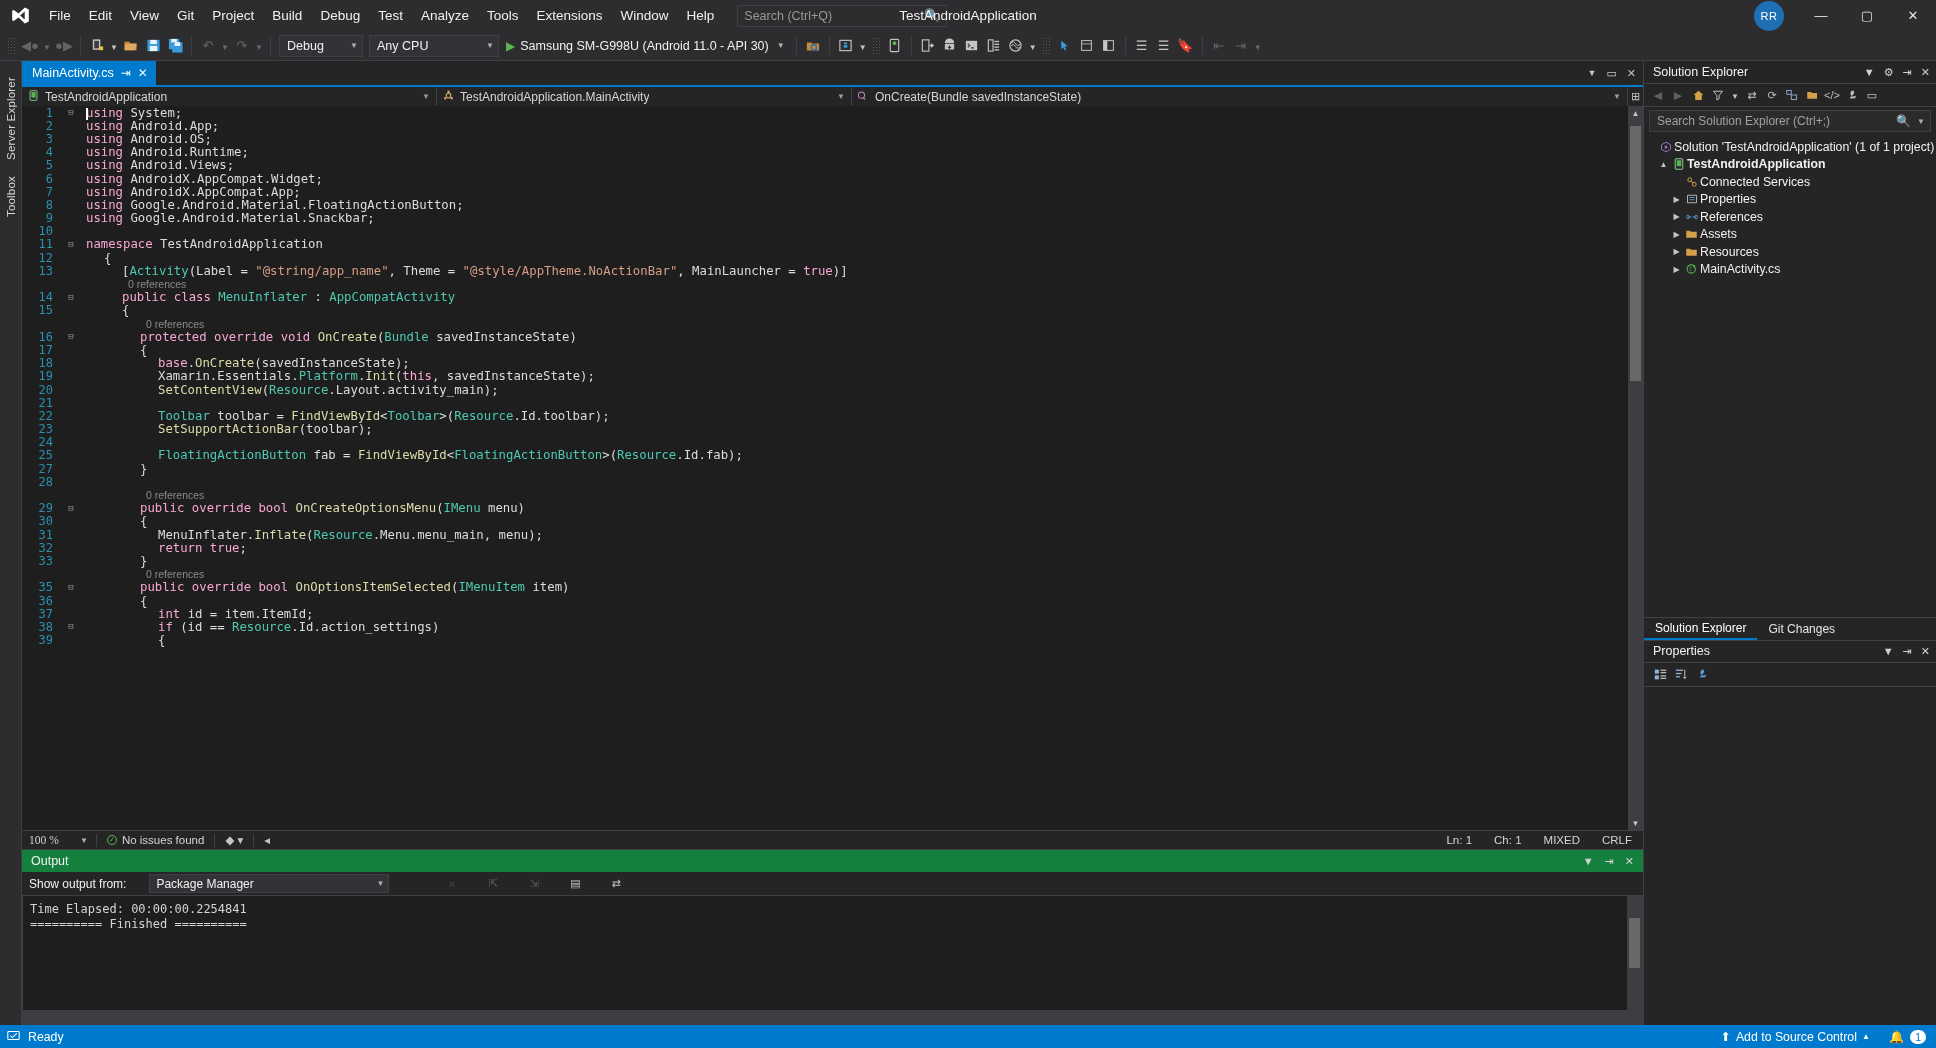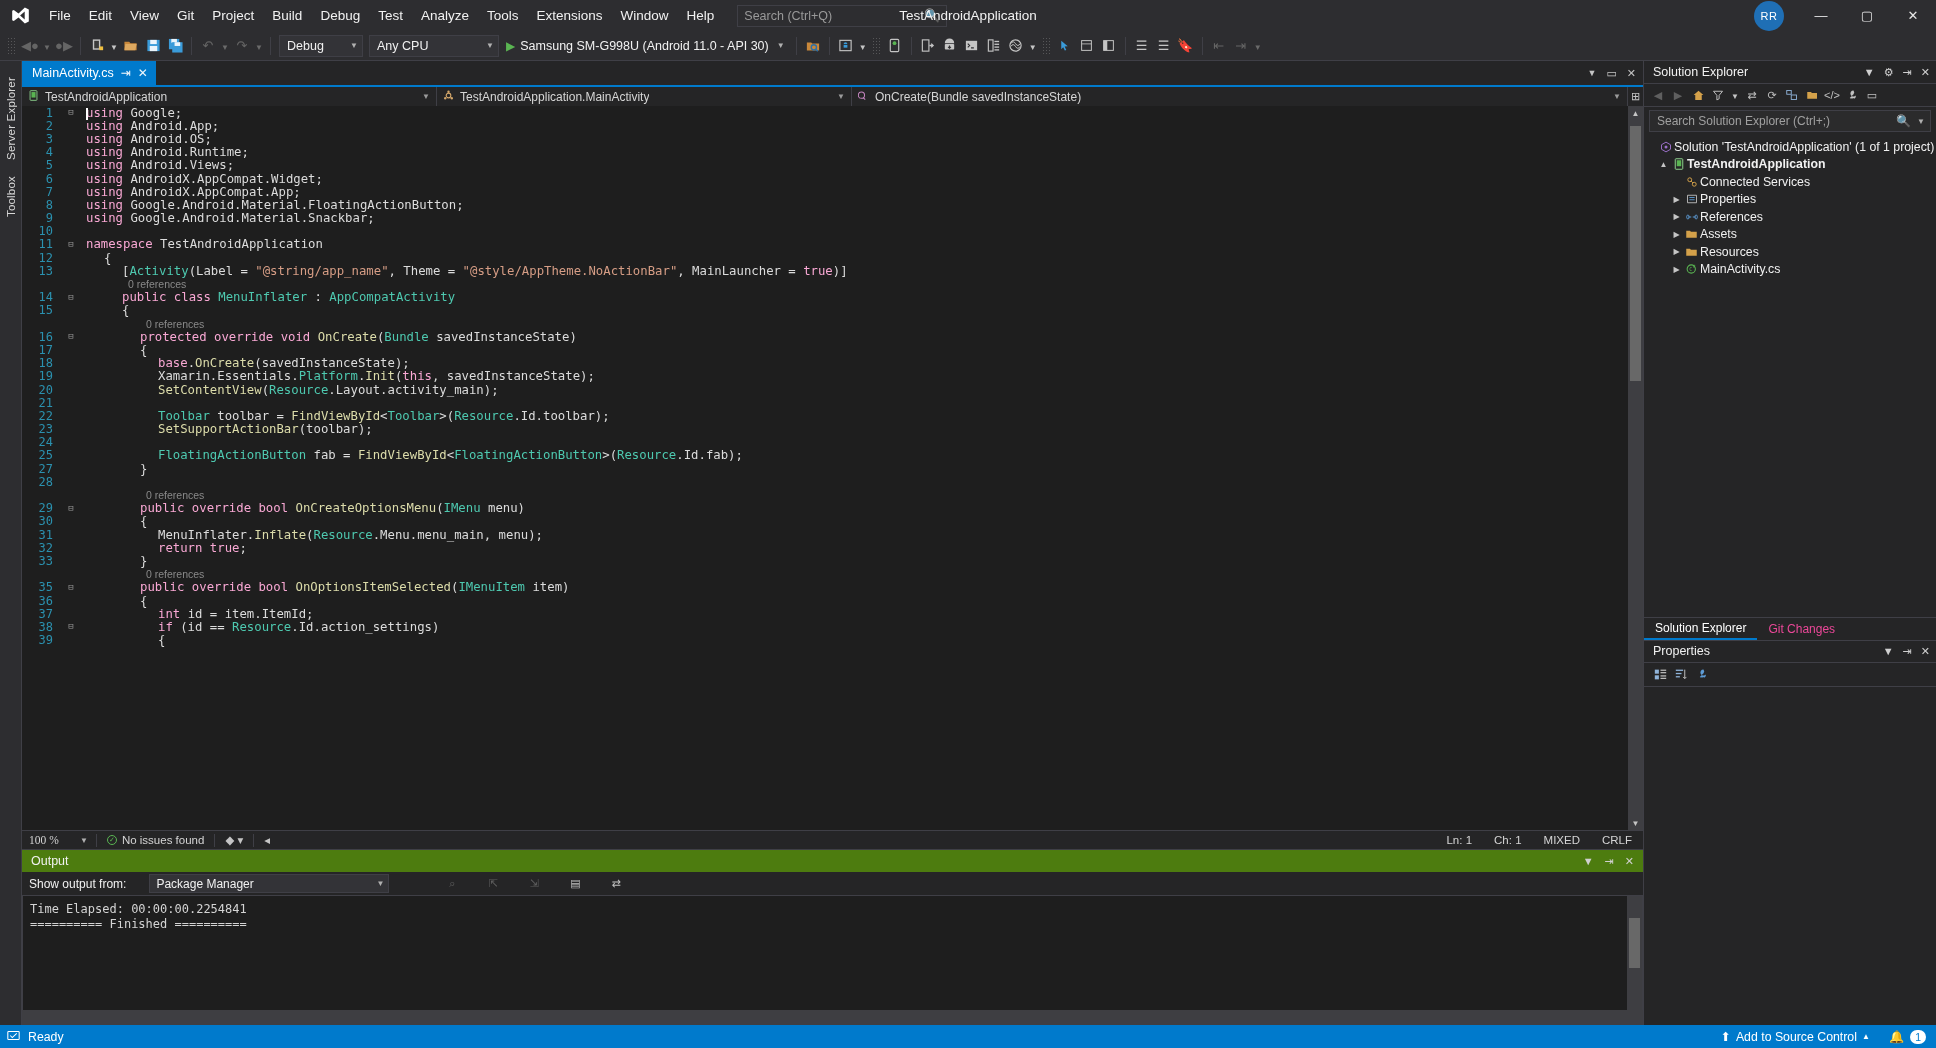--- a/index.html
+++ b/index.html
@@ -173,21 +173,21 @@
   .edstatus .right { margin-left:auto; display:flex; align-items:center; }
   .edstatus .right span { padding:0 11px; }
 
   
   .outpanel {
     height:176px; flex:0 0 176px; background:#1e1e1e; display:flex; flex-direction:column;
     border-top:1px solid #3f3f46;
   }
   .out-title {
     height:22px; flex:0 0 22px; display:flex; align-items:center; padding-left:9px;
-    font-size:12.5px; color:#f1f1f1; background:#4d7c0f;
+    font-size:12.5px; color:#f1f1f1; background:#15803d;
   }
   .out-title .right { margin-left:auto; display:flex; align-items:center; gap:11px; padding-right:9px;
     color:#d0d0d0; font-size:11px; }
   .out-toolbar {
     height:23px; flex:0 0 23px; display:flex; align-items:center; gap:23px; padding-left:7px;
     background:#252526; font-size:12px; color:#f1f1f1;
   }
   .out-combo {
     height:19px;background:#333337;border:1px solid #3f3f46;display:flex;align-items:center;
     padding:0 4px 0 6px;font-size:12px;width:240px;
@@ -229,21 +229,21 @@
   .setree { flex:1 1 auto; overflow:hidden; padding-top:3px; font-size:12.3px; }
   .trow { height:17.5px; display:flex; align-items:center; color:#f1f1f1; white-space:nowrap; }
   .trow .tw { width:13px; flex:0 0 13px; text-align:center; color:#c5c5c5; font-size:8px; }
   .trow .ticon { width:17px; flex:0 0 17px; display:flex; align-items:center; justify-content:center;
     font-size:11px; }
   .trow.bold { font-weight:bold; }
   .se-tabs {
     height:23px; flex:0 0 23px; display:flex; align-items:stretch; background:#252526;
     border-top:1px solid #3f3f46; font-size:12px;
   }
-  .se-tab { padding:0 11px; display:flex; align-items:center; color:#ec4899; }
+  .se-tab { padding:0 11px; display:flex; align-items:center; color:#e5e5e5; }
   .se-tab.active { color:#ffffff; border-bottom:2px solid #007acc; }
   .props-body { flex:1 1 auto; background:#252526; }
   .props-toolbar {
     height:25px;flex:0 0 25px;display:flex;align-items:center;gap:3px;padding-left:7px;
     border-top:1px solid #3f3f46;border-bottom:1px solid #3f3f46;
   }
 
   
   .statusbar {
     height:23px; flex:0 0 23px; background:#007acc; display:flex; align-items:center;
@@ -491,21 +491,21 @@
               </svg>
           </span>
           <span class="txt">OnCreate(Bundle savedInstanceState)</span>
           <span class="nv-arrow">▼</span>
         </div>
         <div class="nav-splitter">⊞</div>
       </div>
 
       <div class="editorwrap">
         <div class="editor" id="editor">
-            <div class="codeline"><span class="ln">1</span><span class="gut">⊟</span><span style="position: relative; padding-left: 6px;"><span class="code" style="display: inline-block; width: 0px;"></span><span class="code k">using </span><span class="code pl">Google;</span></span></div>
+            <div class="codeline"><span class="ln">1</span><span class="gut">⊟</span><span style="position: relative; padding-left: 6px;"><span class="code" style="display: inline-block; width: 0px;"></span><span class="code k">using </span><span class="code pl">System;</span></span></div>
             <div class="codeline"><span class="ln">2</span><span class="gut"></span><span style="position: relative; padding-left: 6px;"><span class="code" style="display: inline-block; width: 0px;"></span><span class="code k">using </span><span class="code pl">Android.App;</span></span></div>
             <div class="codeline"><span class="ln">3</span><span class="gut"></span><span style="position: relative; padding-left: 6px;"><span class="code" style="display: inline-block; width: 0px;"></span><span class="code k">using </span><span class="code pl">Android.OS;</span></span></div>
             <div class="codeline"><span class="ln">4</span><span class="gut"></span><span style="position: relative; padding-left: 6px;"><span class="code" style="display: inline-block; width: 0px;"></span><span class="code k">using </span><span class="code pl">Android.Runtime;</span></span></div>
             <div class="codeline"><span class="ln">5</span><span class="gut"></span><span style="position: relative; padding-left: 6px;"><span class="code" style="display: inline-block; width: 0px;"></span><span class="code k">using </span><span class="code pl">Android.Views;</span></span></div>
             <div class="codeline"><span class="ln">6</span><span class="gut"></span><span style="position: relative; padding-left: 6px;"><span class="code" style="display: inline-block; width: 0px;"></span><span class="code k">using </span><span class="code pl">AndroidX.AppCompat.Widget;</span></span></div>
             <div class="codeline"><span class="ln">7</span><span class="gut"></span><span style="position: relative; padding-left: 6px;"><span class="code" style="display: inline-block; width: 0px;"></span><span class="code k">using </span><span class="code pl">AndroidX.AppCompat.App;</span></span></div>
             <div class="codeline"><span class="ln">8</span><span class="gut"></span><span style="position: relative; padding-left: 6px;"><span class="code" style="display: inline-block; width: 0px;"></span><span class="code k">using </span><span class="code pl">Google.Android.Material.FloatingActionButton;</span></span></div>
             <div class="codeline"><span class="ln">9</span><span class="gut"></span><span style="position: relative; padding-left: 6px;"><span class="code" style="display: inline-block; width: 0px;"></span><span class="code k">using </span><span class="code pl">Google.Android.Material.Snackbar;</span></span></div>
             <div class="codeline"><span class="ln">10</span><span class="gut"></span><span style="position: relative; padding-left: 6px;"><span class="code" style="display: inline-block; width: 0px;"></span></span></div>
             <div class="codeline"><span class="ln">11</span><span class="gut">⊟</span><span style="position: relative; padding-left: 6px;"><span class="code" style="display: inline-block; width: 0px;"></span><span class="code k">namespace </span><span class="code pl">TestAndroidApplication</span></span></div>

